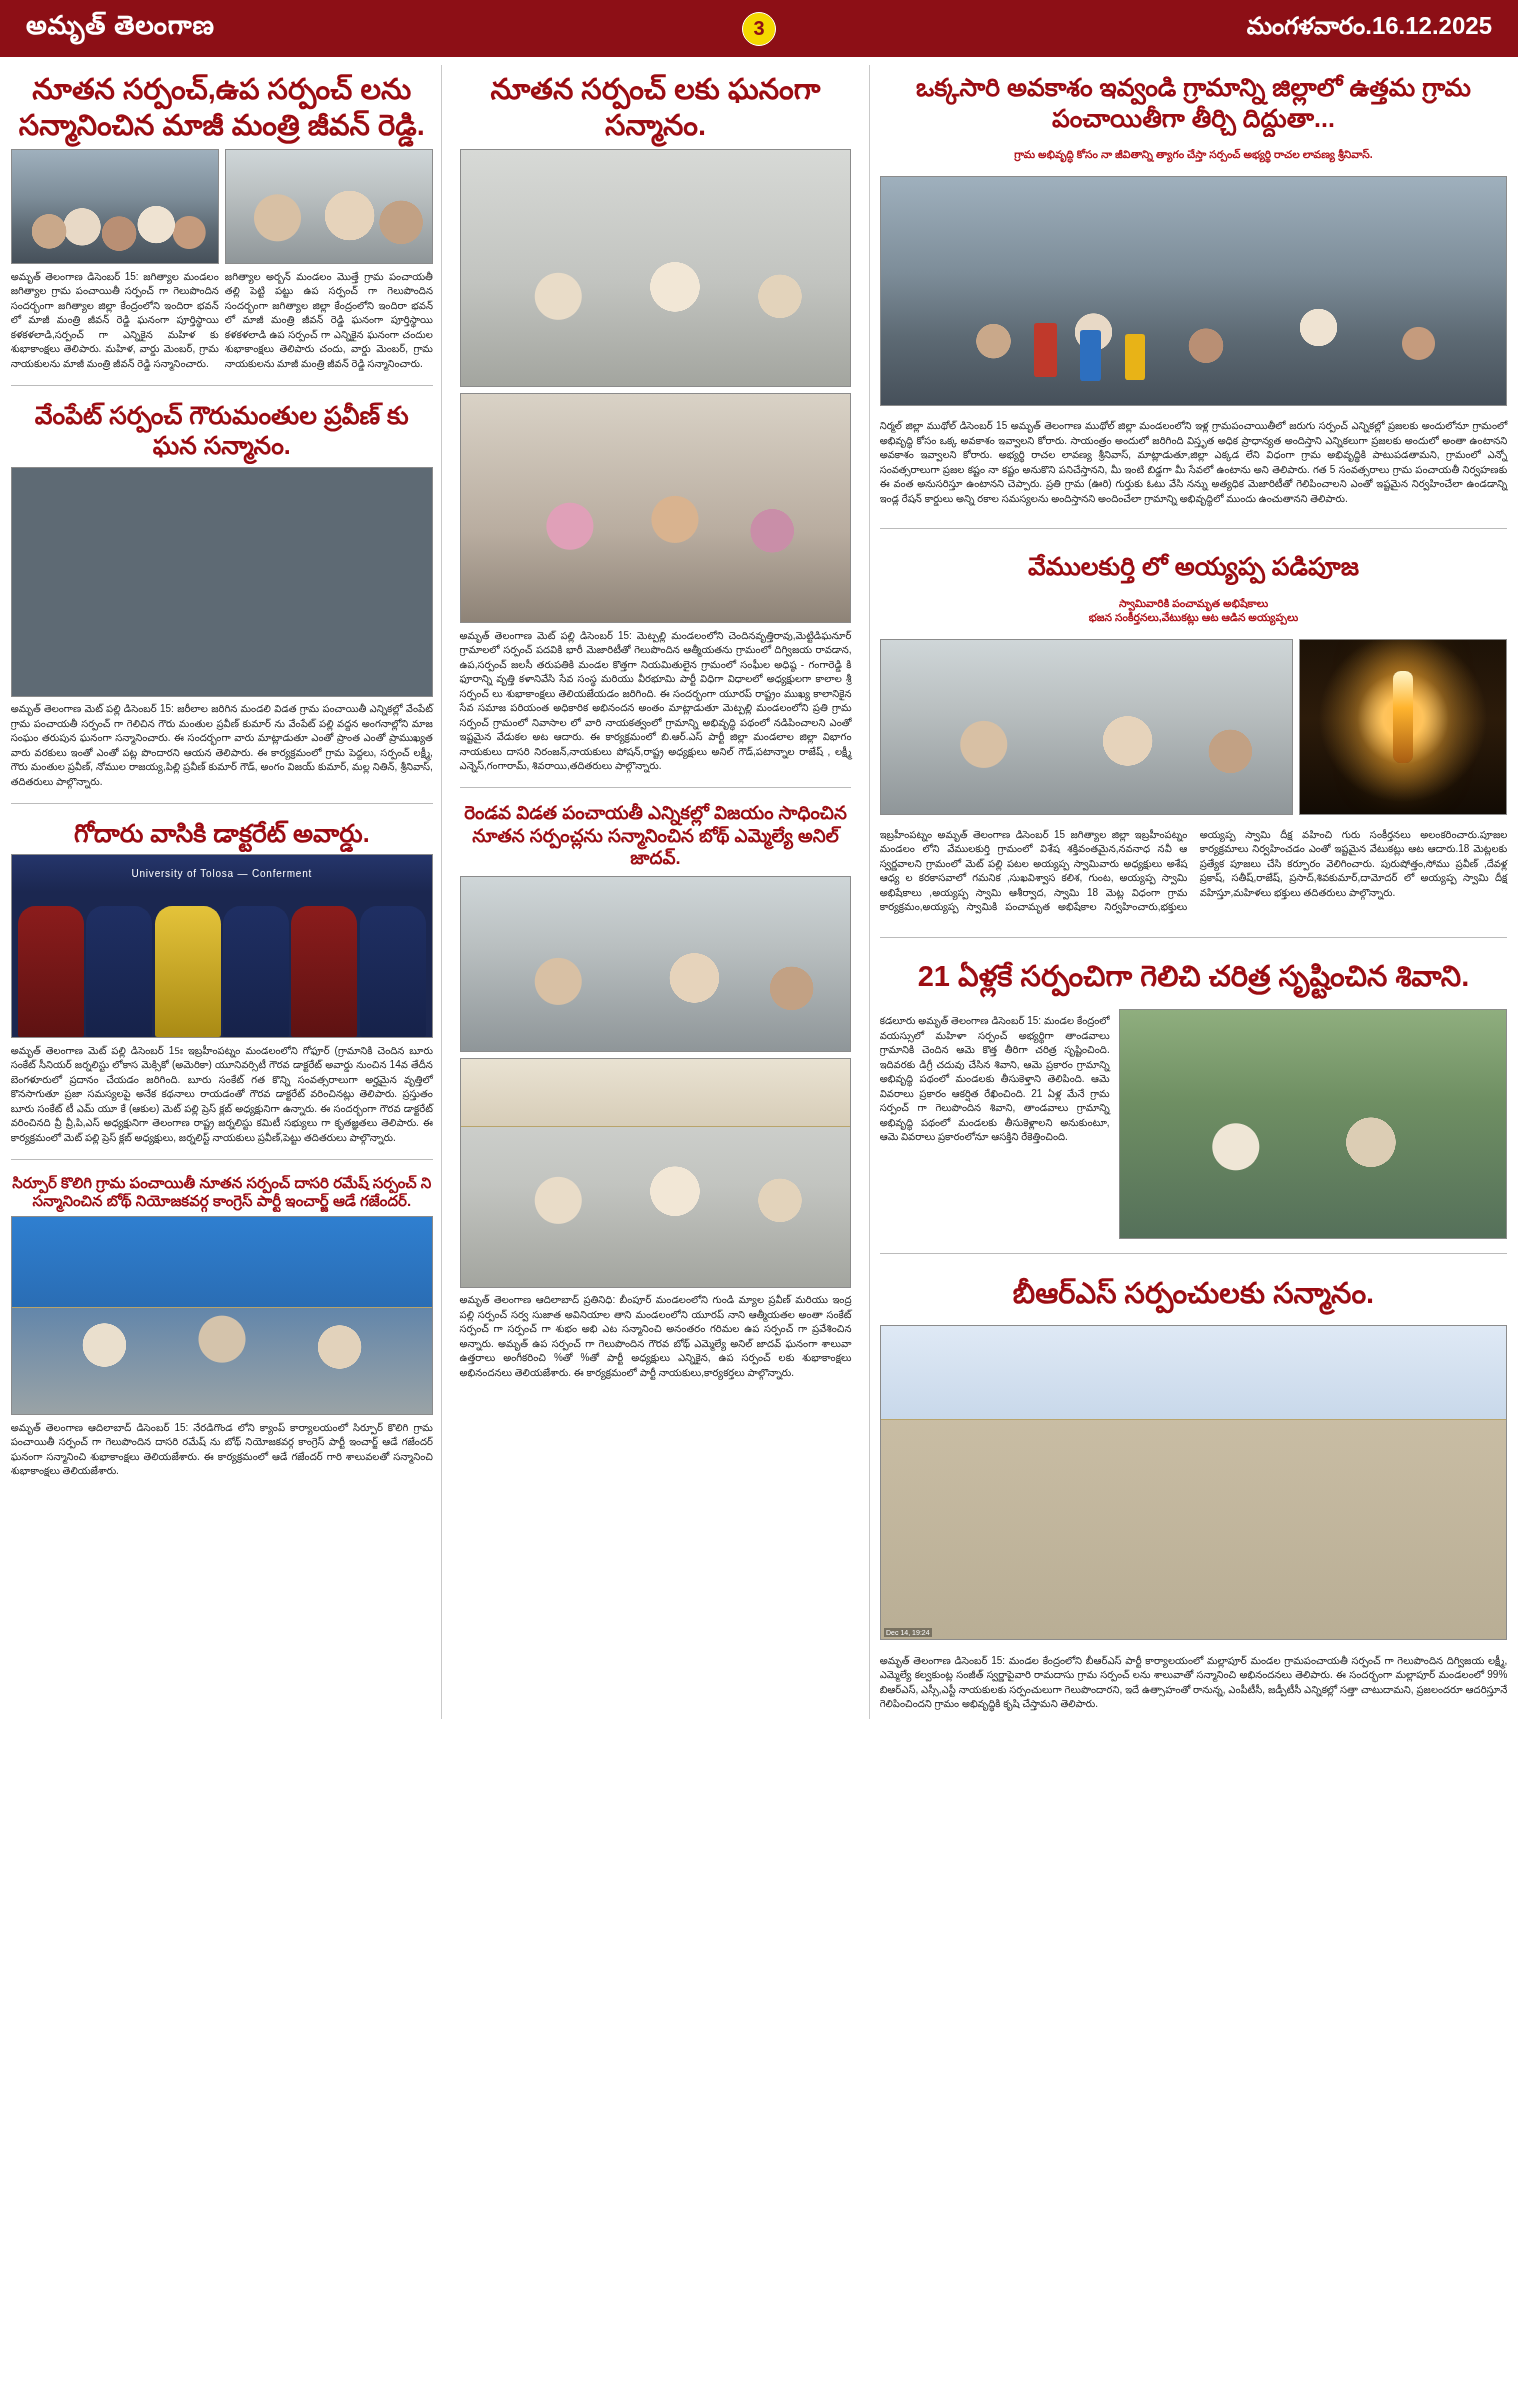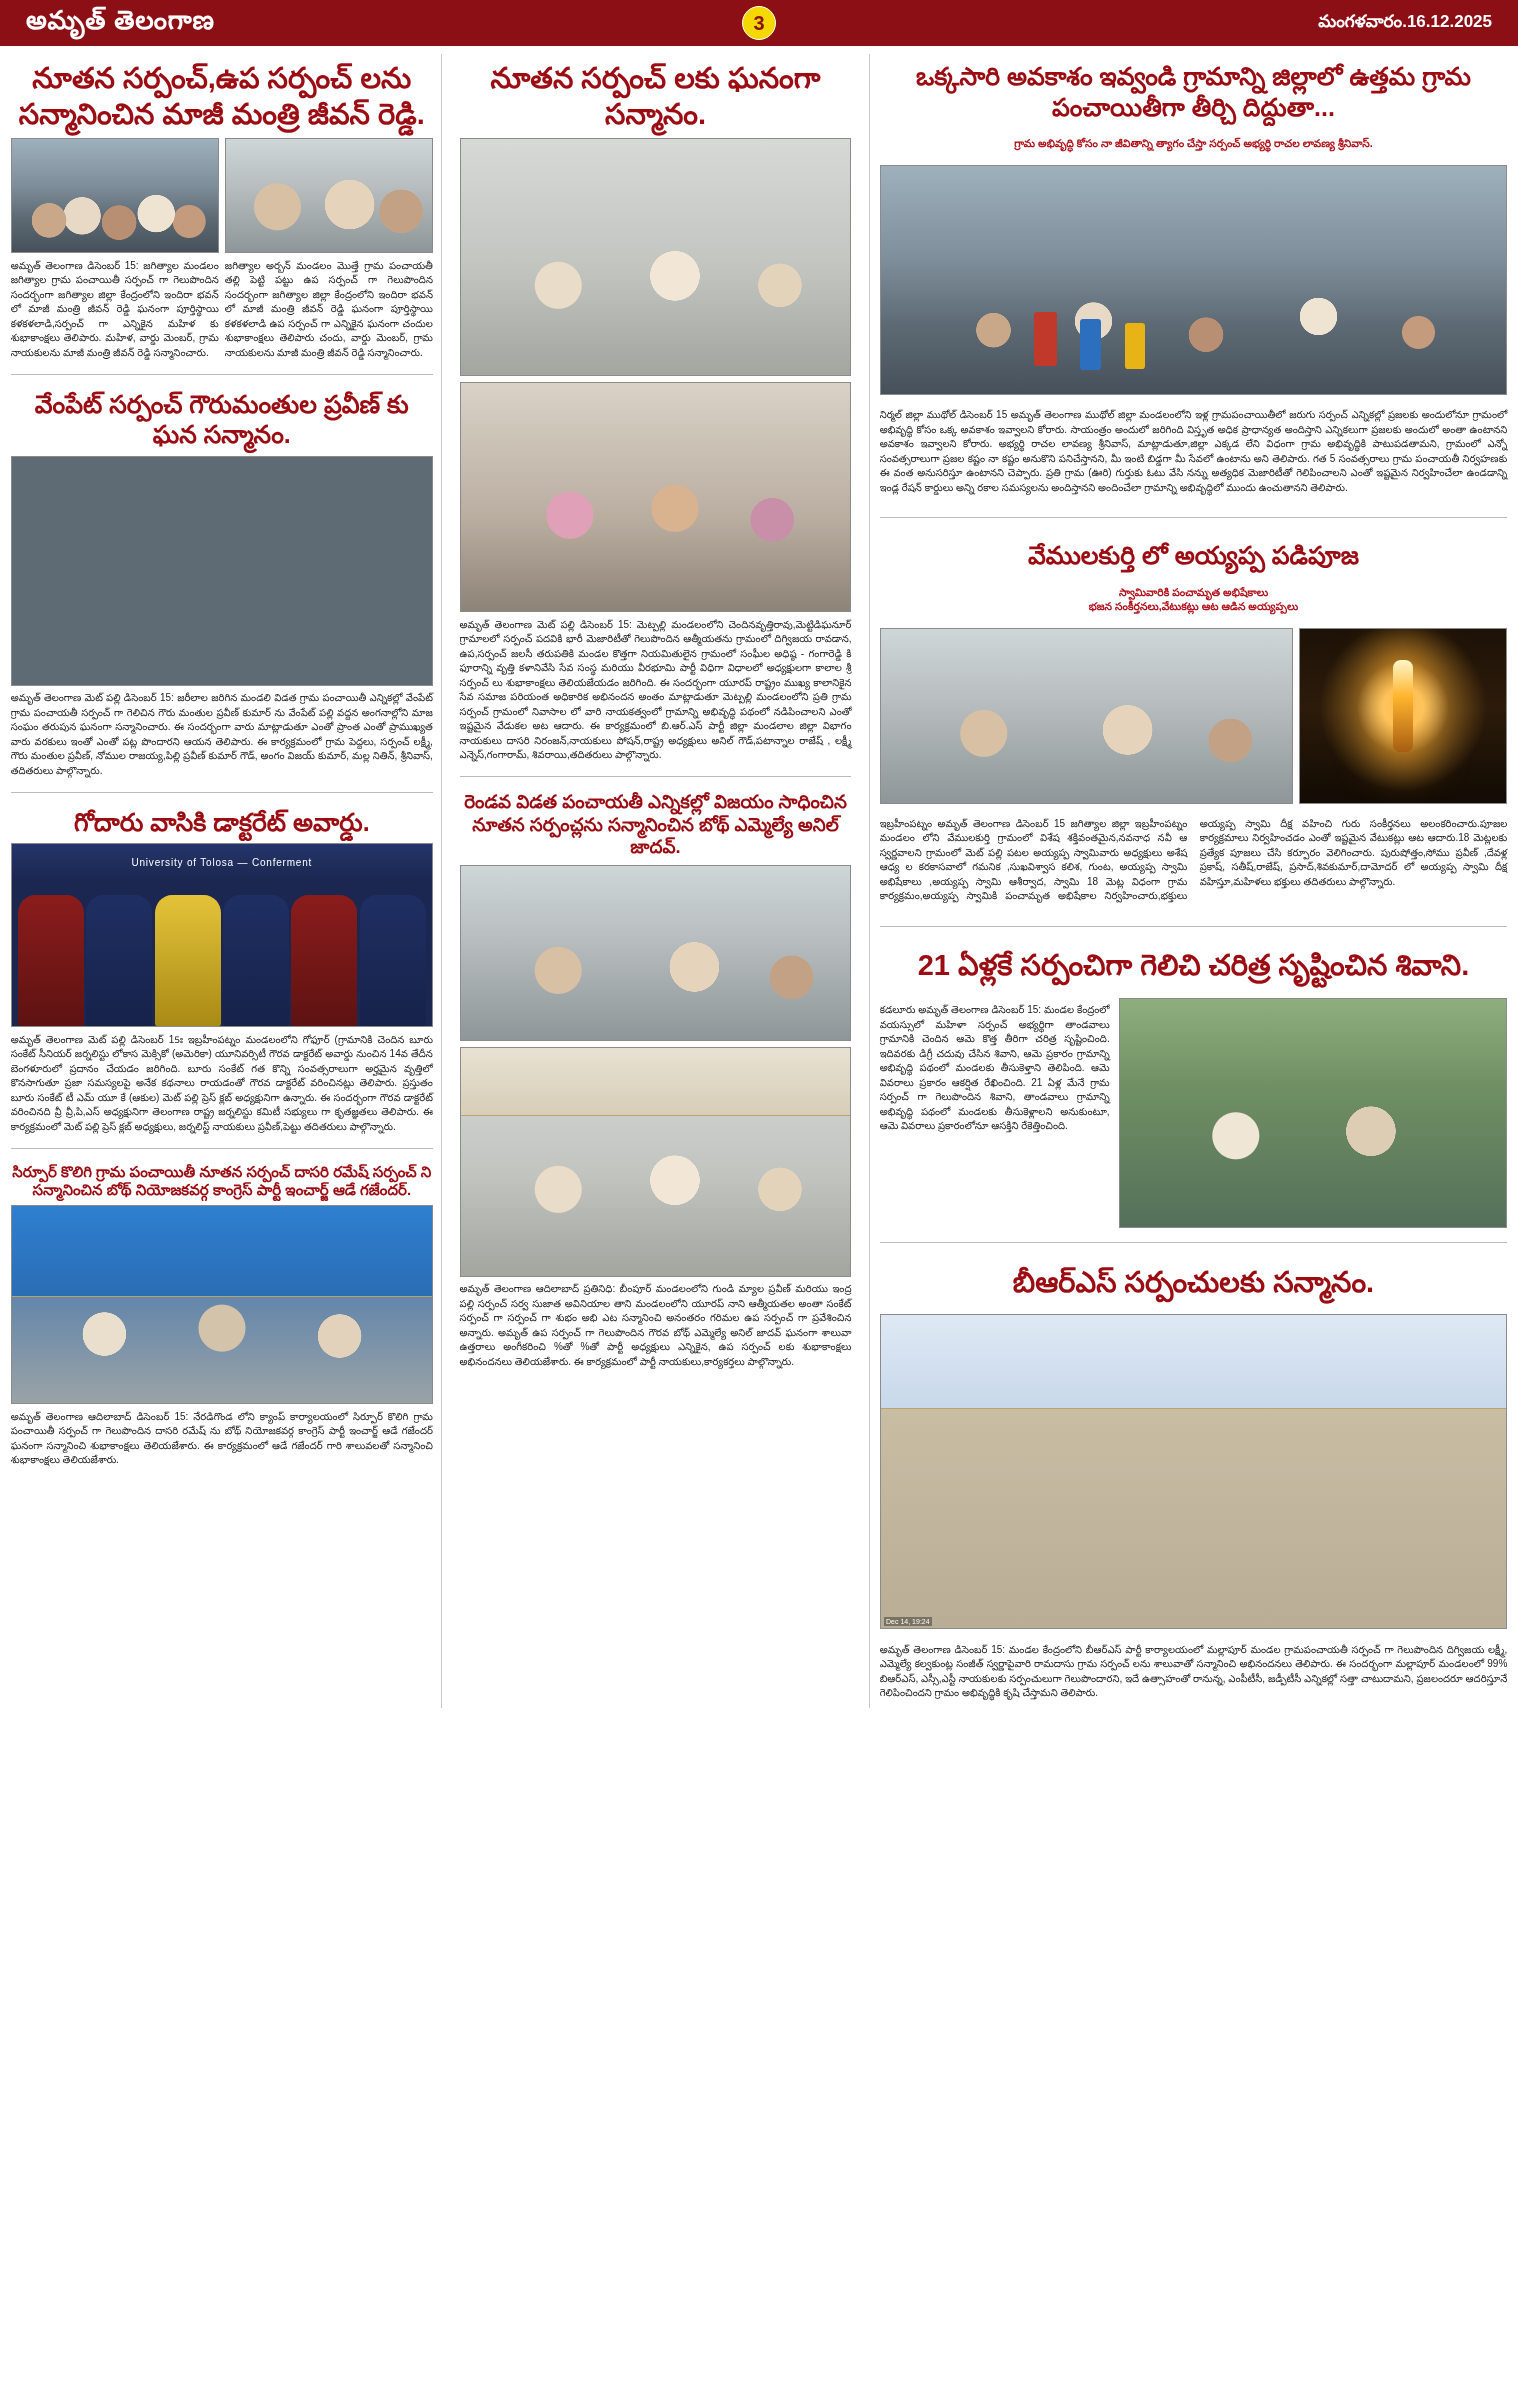--- a/index.html
+++ b/index.html
@@ -14,38 +14,38 @@
   .page {
     width: 1518px;
     min-height: 2401px;
     position: relative;
     padding: 0;
     background:#fff;
   }
 
   
   .masthead {
-    height: 46px;
+    height: 57px;
     background: #8d0f16;
     display: flex;
     align-items: center;
     justify-content: space-between;
     padding: 5px 26px;
     position: relative;
   }
   .masthead .brand {
     color: #ffffff;
     font-size: 26px;
     font-weight: bold;
     letter-spacing: 0.8px;
     white-space: nowrap;
   }
   .masthead .date {
     color: #ffffff;
-    font-size: 17px;
+    font-size: 24px;
     font-weight: bold;
     white-space: nowrap;
   }
   .pagebadge {
     position: absolute;
     left: 50%;
     top: 50%;
     transform: translate(-50%, -50%);
     width: 34px; height: 34px;
     border-radius: 50%;

